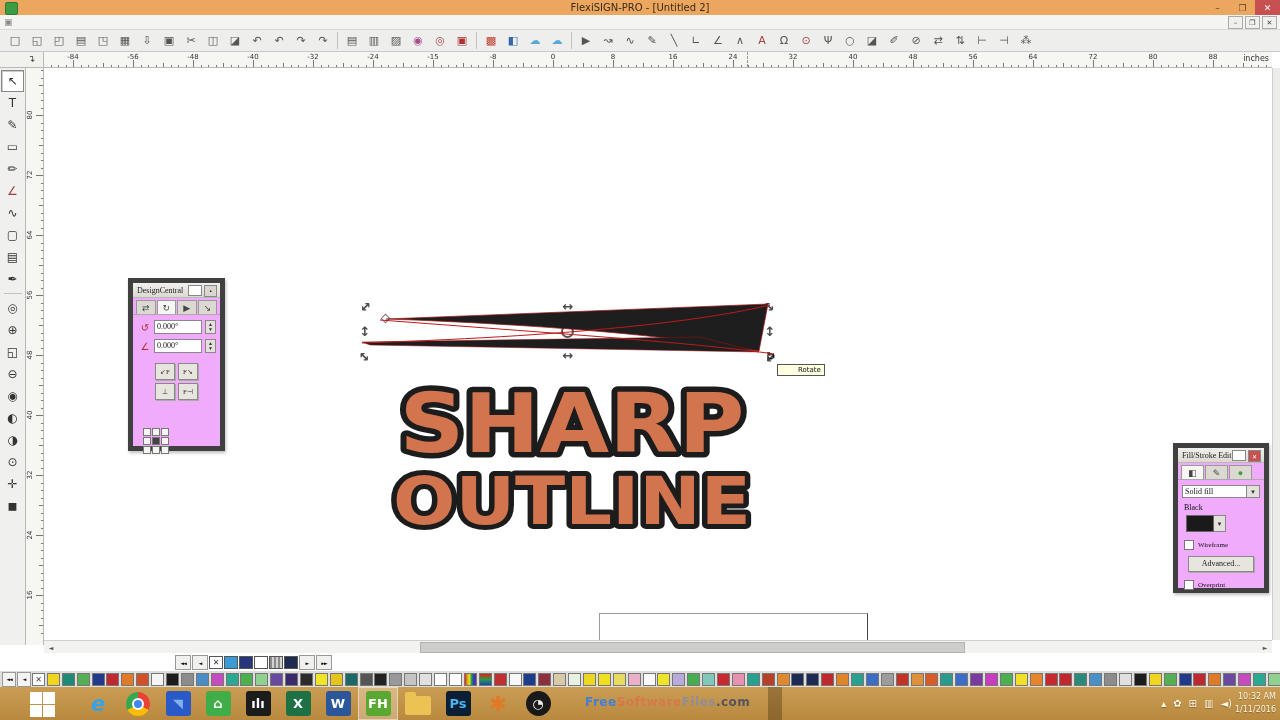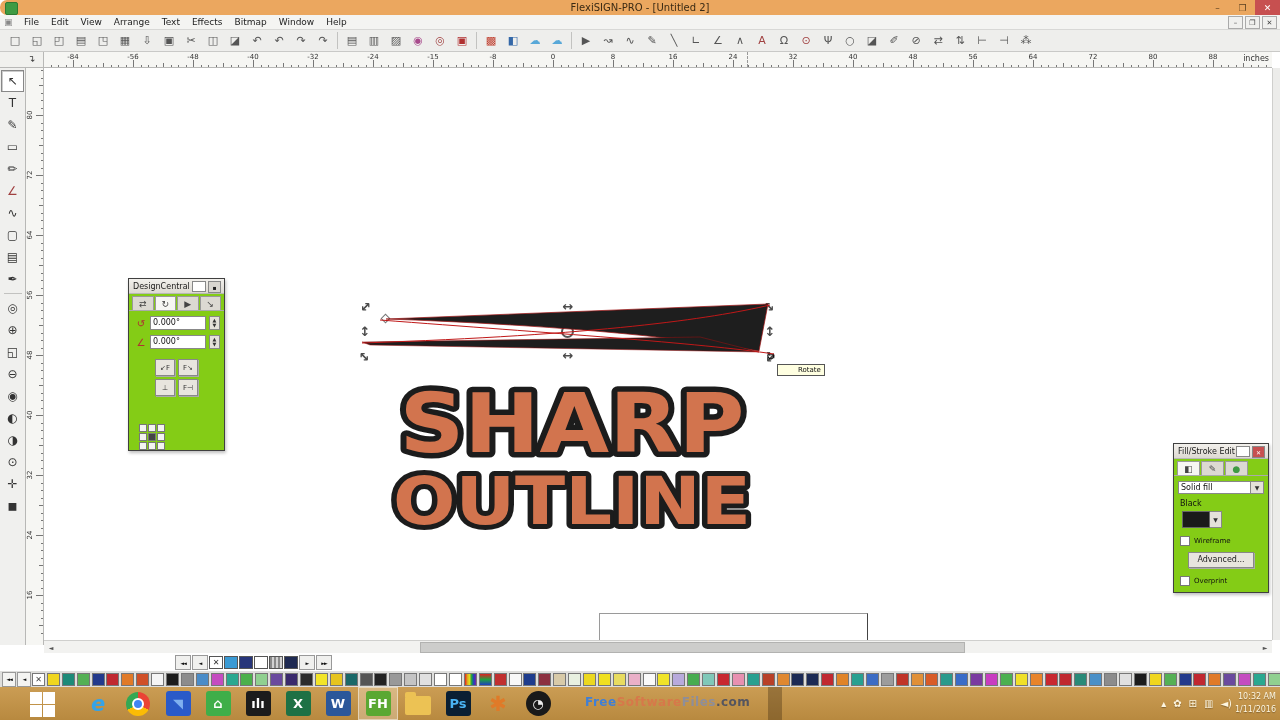--- a/index.html
+++ b/index.html
@@ -1,21 +1,21 @@
 <!DOCTYPE html>
 <html><head>
 <meta charset="utf-8">
 <style>
   html,body{margin:0;padding:0;background:#666;}
   #screen{position:relative;width:1280px;height:720px;overflow:hidden;
           font-family:"DejaVu Sans","Liberation Sans",sans-serif;background:#fff;
           -webkit-font-smoothing:antialiased;}
   
   .titlebar{position:absolute;left:0;top:0;width:1280px;height:15px;background:#eba75f;
-            display:flex;align-items:center;border-radius:7px;}
+            display:flex;align-items:center;}
   .app-icon{position:absolute;left:5px;top:2px;width:11px;height:11px;background:#3f9b43;
             border-radius:2px;border:1px solid #2f7a33;}
   .win-title{position:absolute;left:0;right:0;text-align:center;font-size:10px;color:#3a2a14;}
   .tb-btns{position:absolute;right:0;top:0;height:15px;display:flex;}
   .tb-btn{width:25px;height:15px;font-size:9px;color:#5a4020;display:flex;align-items:center;justify-content:center;}
   .tb-close{background:#c75050;color:#fff;}
   
   .menubar{position:absolute;left:0;top:15px;width:1280px;height:14px;background:#f4f4f2;
            border-bottom:1px solid #d8d8d6;display:flex;align-items:center;font-size:9px;color:#222;}
   .mdi-icon{width:10px;height:10px;margin:0 4px 0 4px;color:#888;font-size:9px;line-height:10px;}
@@ -64,21 +64,21 @@
           font-size:13px;font-weight:bold;color:#4c4c4c;text-shadow:0 0 2px #fff,0 0 2px #fff;}
   .rot45{transform:rotate(45deg);}.rotm45{transform:rotate(-45deg);}
   .center-handle{position:absolute;width:13px;height:13px;margin:-7px 0 0 -7px;border:2px solid #555;
                  border-radius:50%;background:#fff;box-sizing:border-box;}
   .diamond{position:absolute;width:7px;height:7px;margin:-4px 0 0 -4px;border:1px solid #777;background:#fff;
            transform:rotate(45deg);box-sizing:border-box;}
   .rotate-cursor{position:absolute;font-size:11px;font-weight:bold;color:#111;}
   .tooltip{position:absolute;background:#ffffe1;border:1px solid #555;font-size:7px;color:#111;
            padding:1px 3px;line-height:8px;}
   
-  .palette{position:absolute;background:#84cc16;border:1px solid #404040;box-shadow:1px 2px 3px rgba(0,0,0,.25);box-sizing:border-box;}
+  .palette{position:absolute;background:#f0abfc;border:5px solid #404040;box-shadow:1px 2px 3px rgba(0,0,0,.25);box-sizing:border-box;font-family:Liberation Serif, serif;}
   .pal-title{height:14px;background:linear-gradient(#f2f0ec,#ddd9d2);border-bottom:1px solid #b8b8b6;
              display:flex;align-items:center;font-size:8px;color:#1a1a1a;padding-left:4px;position:relative;}
   .pal-box{position:absolute;right:18px;top:2px;width:12px;height:9px;background:#fff;border:1px solid #888;}
   .pal-btn{position:absolute;right:3px;top:2px;width:11px;height:10px;border:1px solid #888;background:#d9d6d0;
            font-size:6px;color:#222;display:flex;align-items:center;justify-content:center;}
   .pal-btn.red{background:#c75050;color:#fff;}
   .pal-tabs{display:flex;gap:1px;padding:2px 3px 0 3px;border-bottom:1px solid #aaa;}
   .pal-tab{width:21px;height:13px;border:1px solid #999;border-bottom:none;background:#dcd9d2;
            font-size:9px;color:#444;display:flex;align-items:center;justify-content:center;}
   .pal-tab.active{background:#f6f6f3;}
@@ -165,31 +165,20 @@
     <div class="win-title">FlexiSIGN-PRO - [Untitled 2]</div>
     <div class="tb-btns">
       <div class="tb-btn">–</div>
       <div class="tb-btn">❐</div>
       <div class="tb-btn tb-close">✕</div>
     </div>
   </div>
 
   <div class="menubar">
     <div class="mdi-icon">▣</div>
-    <div id="menu-list" style="display:flex;">
-        <div class="menu-item">File</div>
-        <div class="menu-item">Edit</div>
-        <div class="menu-item">View</div>
-        <div class="menu-item">Arrange</div>
-        <div class="menu-item">Text</div>
-        <div class="menu-item">Effects</div>
-        <div class="menu-item">Bitmap</div>
-        <div class="menu-item">Window</div>
-        <div class="menu-item">Help</div>
-      </div>
     <div class="mdi-btns">
       <div class="mdi-btn">–</div>
       <div class="mdi-btn">❐</div>
       <div class="mdi-btn">✕</div>
     </div>
   </div>
 
   <div class="toolbar" id="toolbar-icons">
       <div class="tbi">□</div>
       <div class="tbi">◱</div>

